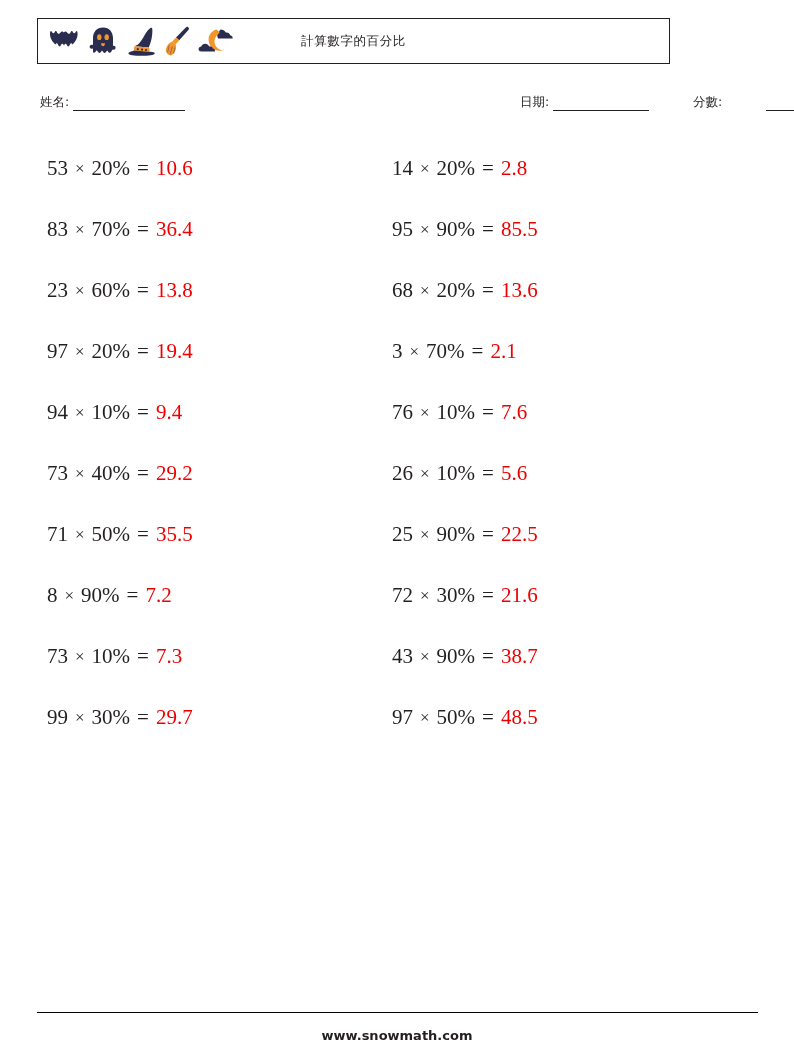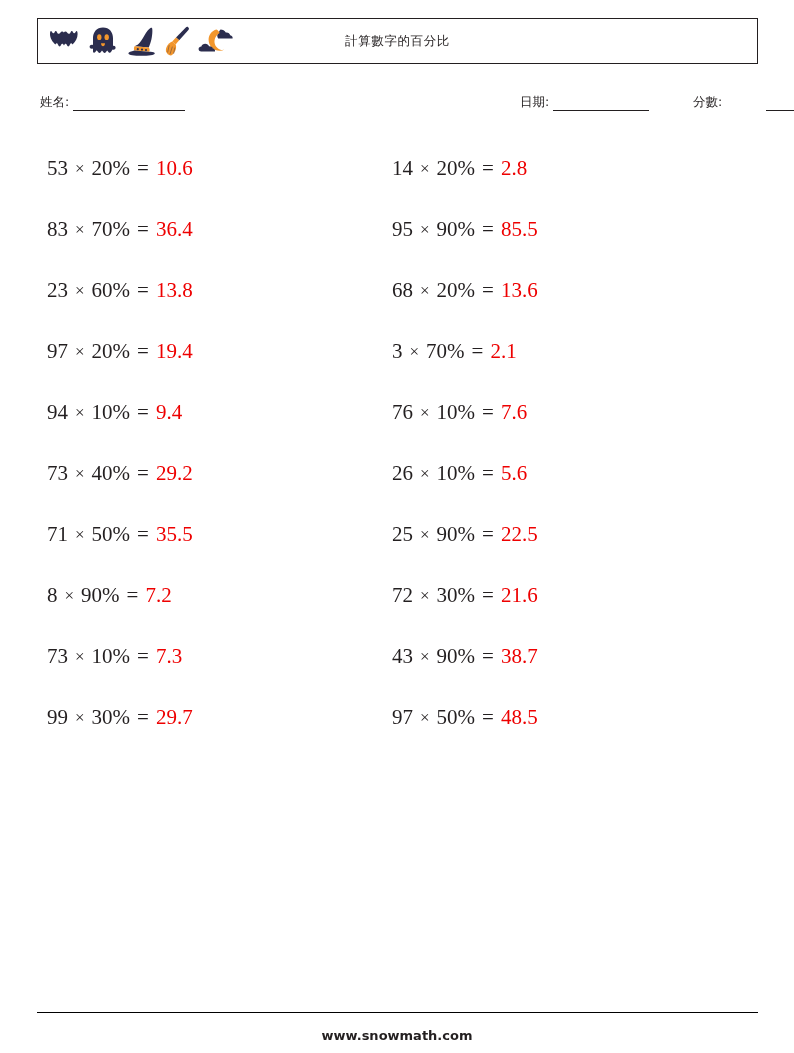--- a/index.html
+++ b/index.html
@@ -15,21 +15,21 @@
     font-family: "Liberation Serif", "DejaVu Serif", serif;
     color: #231f20;
     overflow: hidden;
   }
 
   
   .header-box {
     position: absolute;
     left: 37px;
     top: 18px;
-    width: 721px;
+    width: 633px;
     height: 46px;
     border: 1.5px solid #231f20;
     display: flex;
     align-items: center;
   }
   .icon-strip {
     display: flex;
     align-items: center;
     gap: 6px;
     padding-left: 9px;

